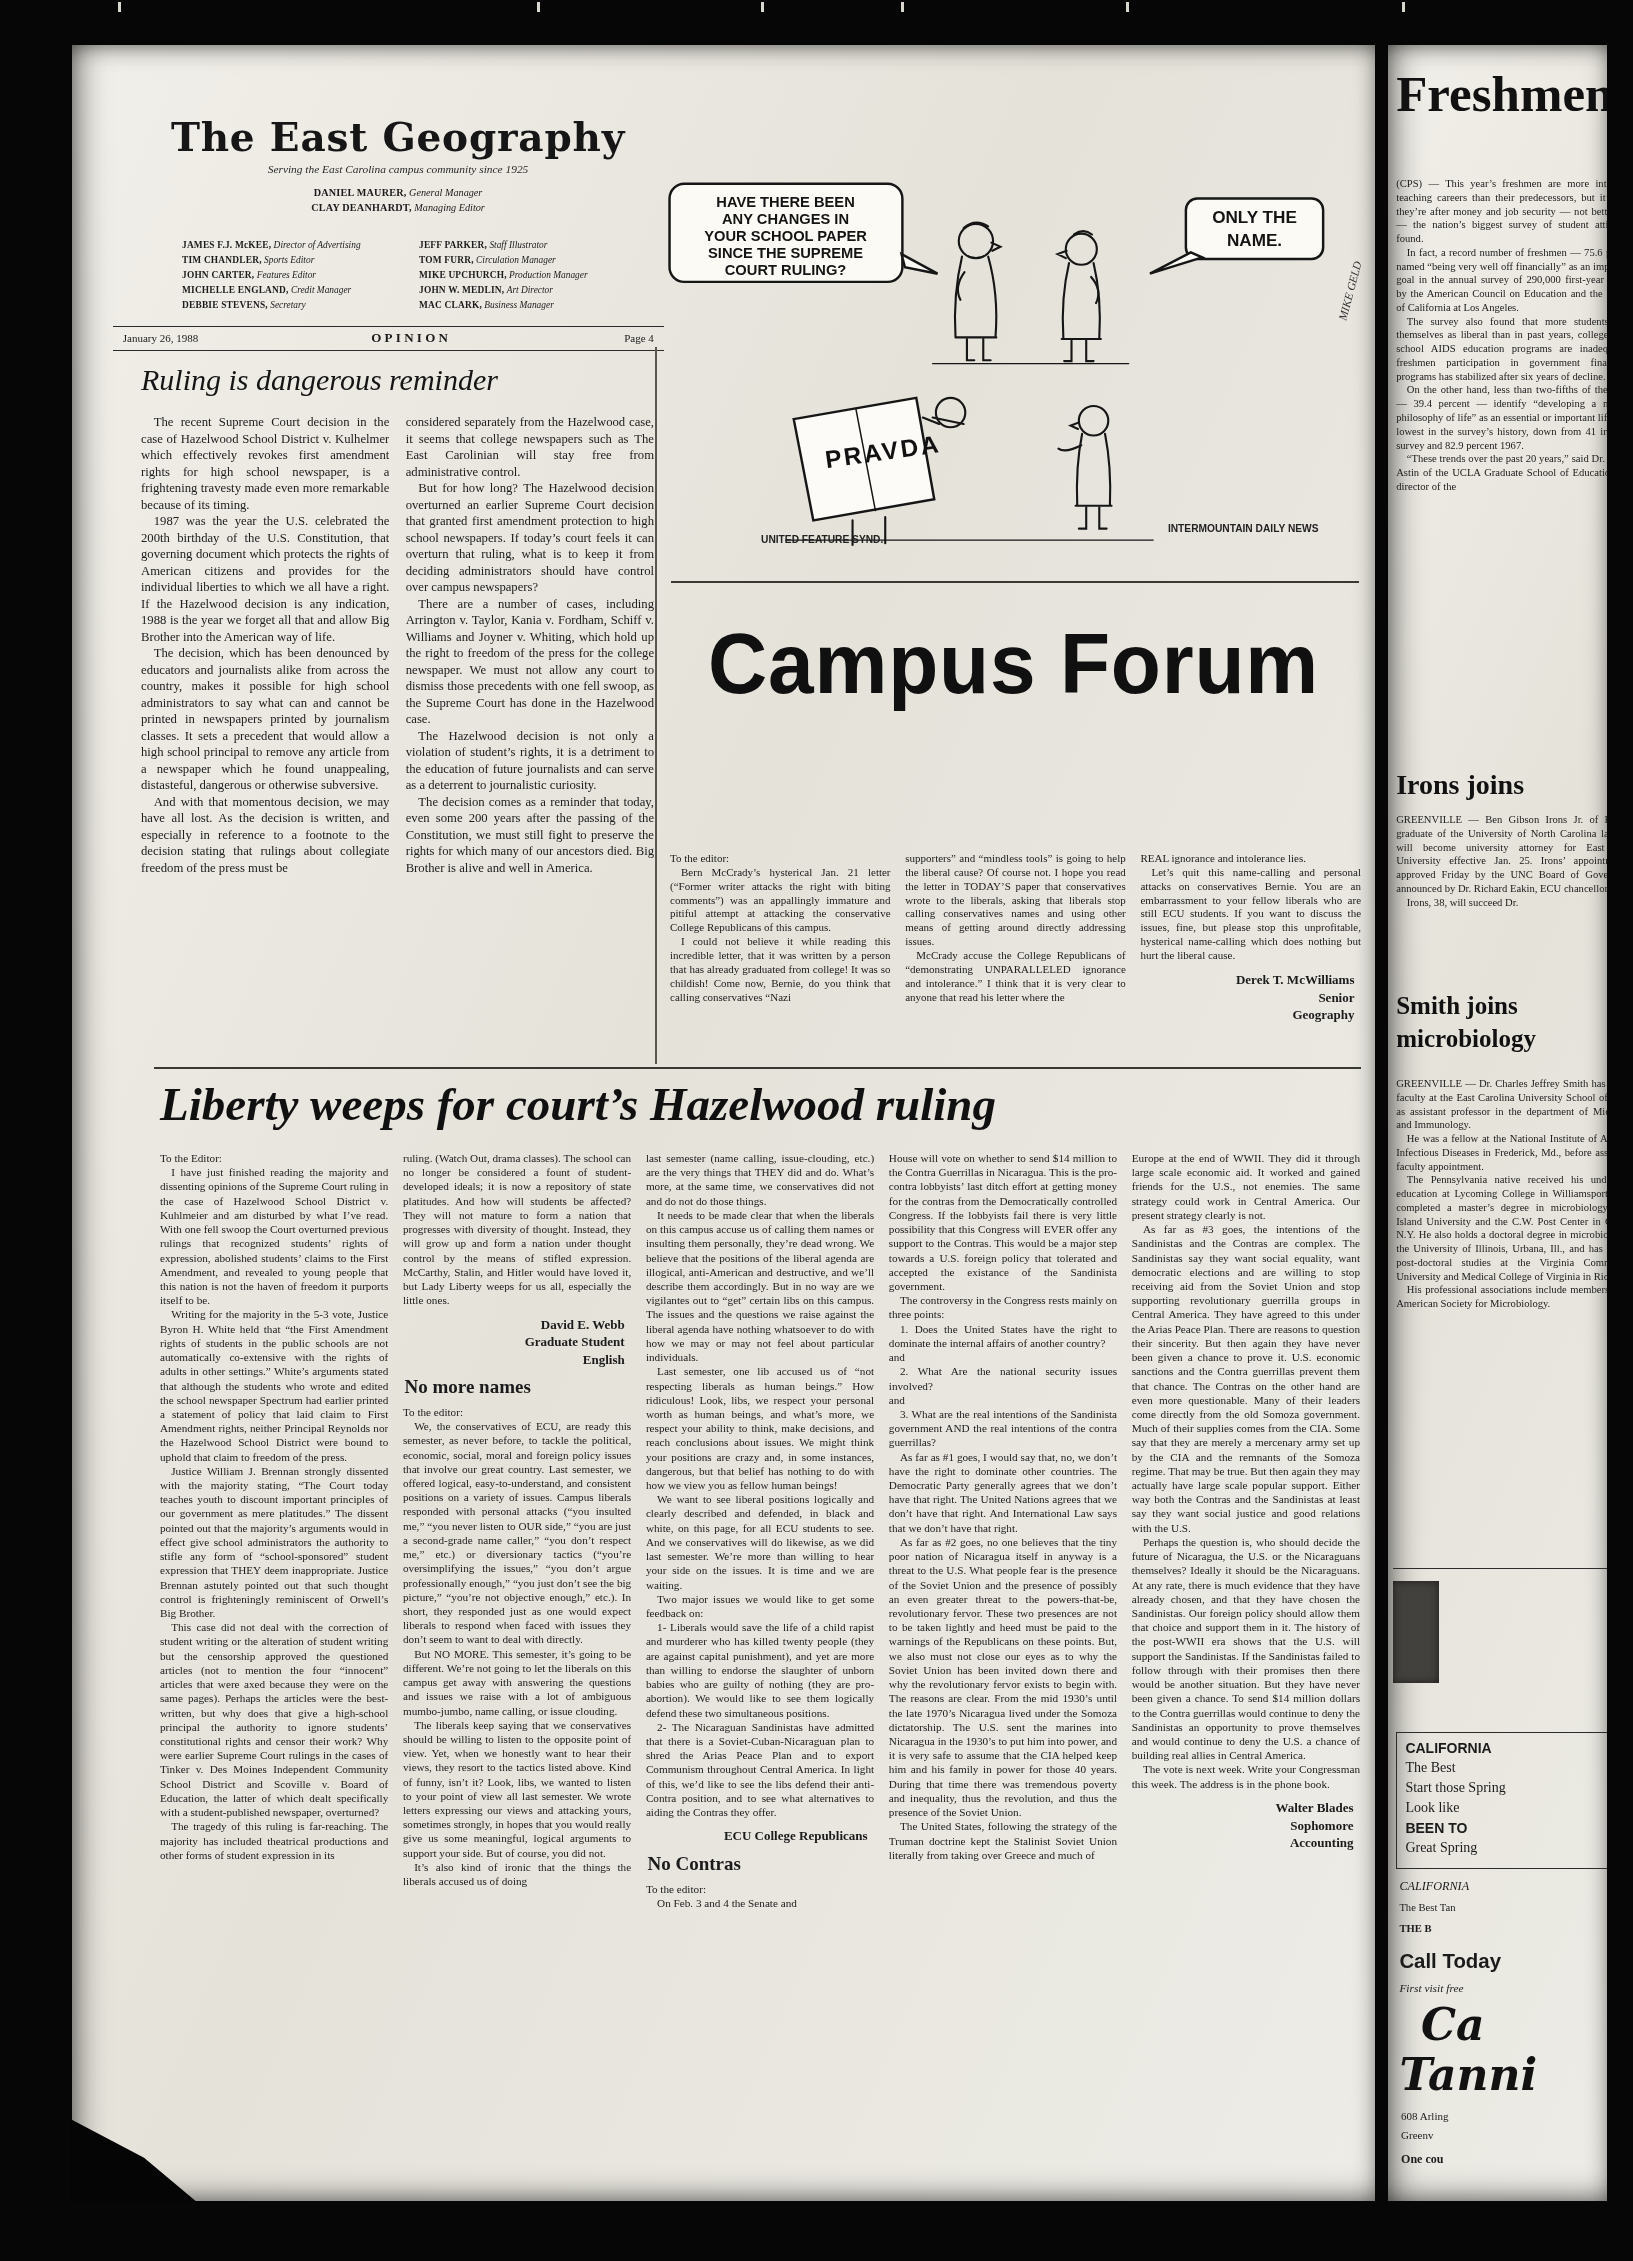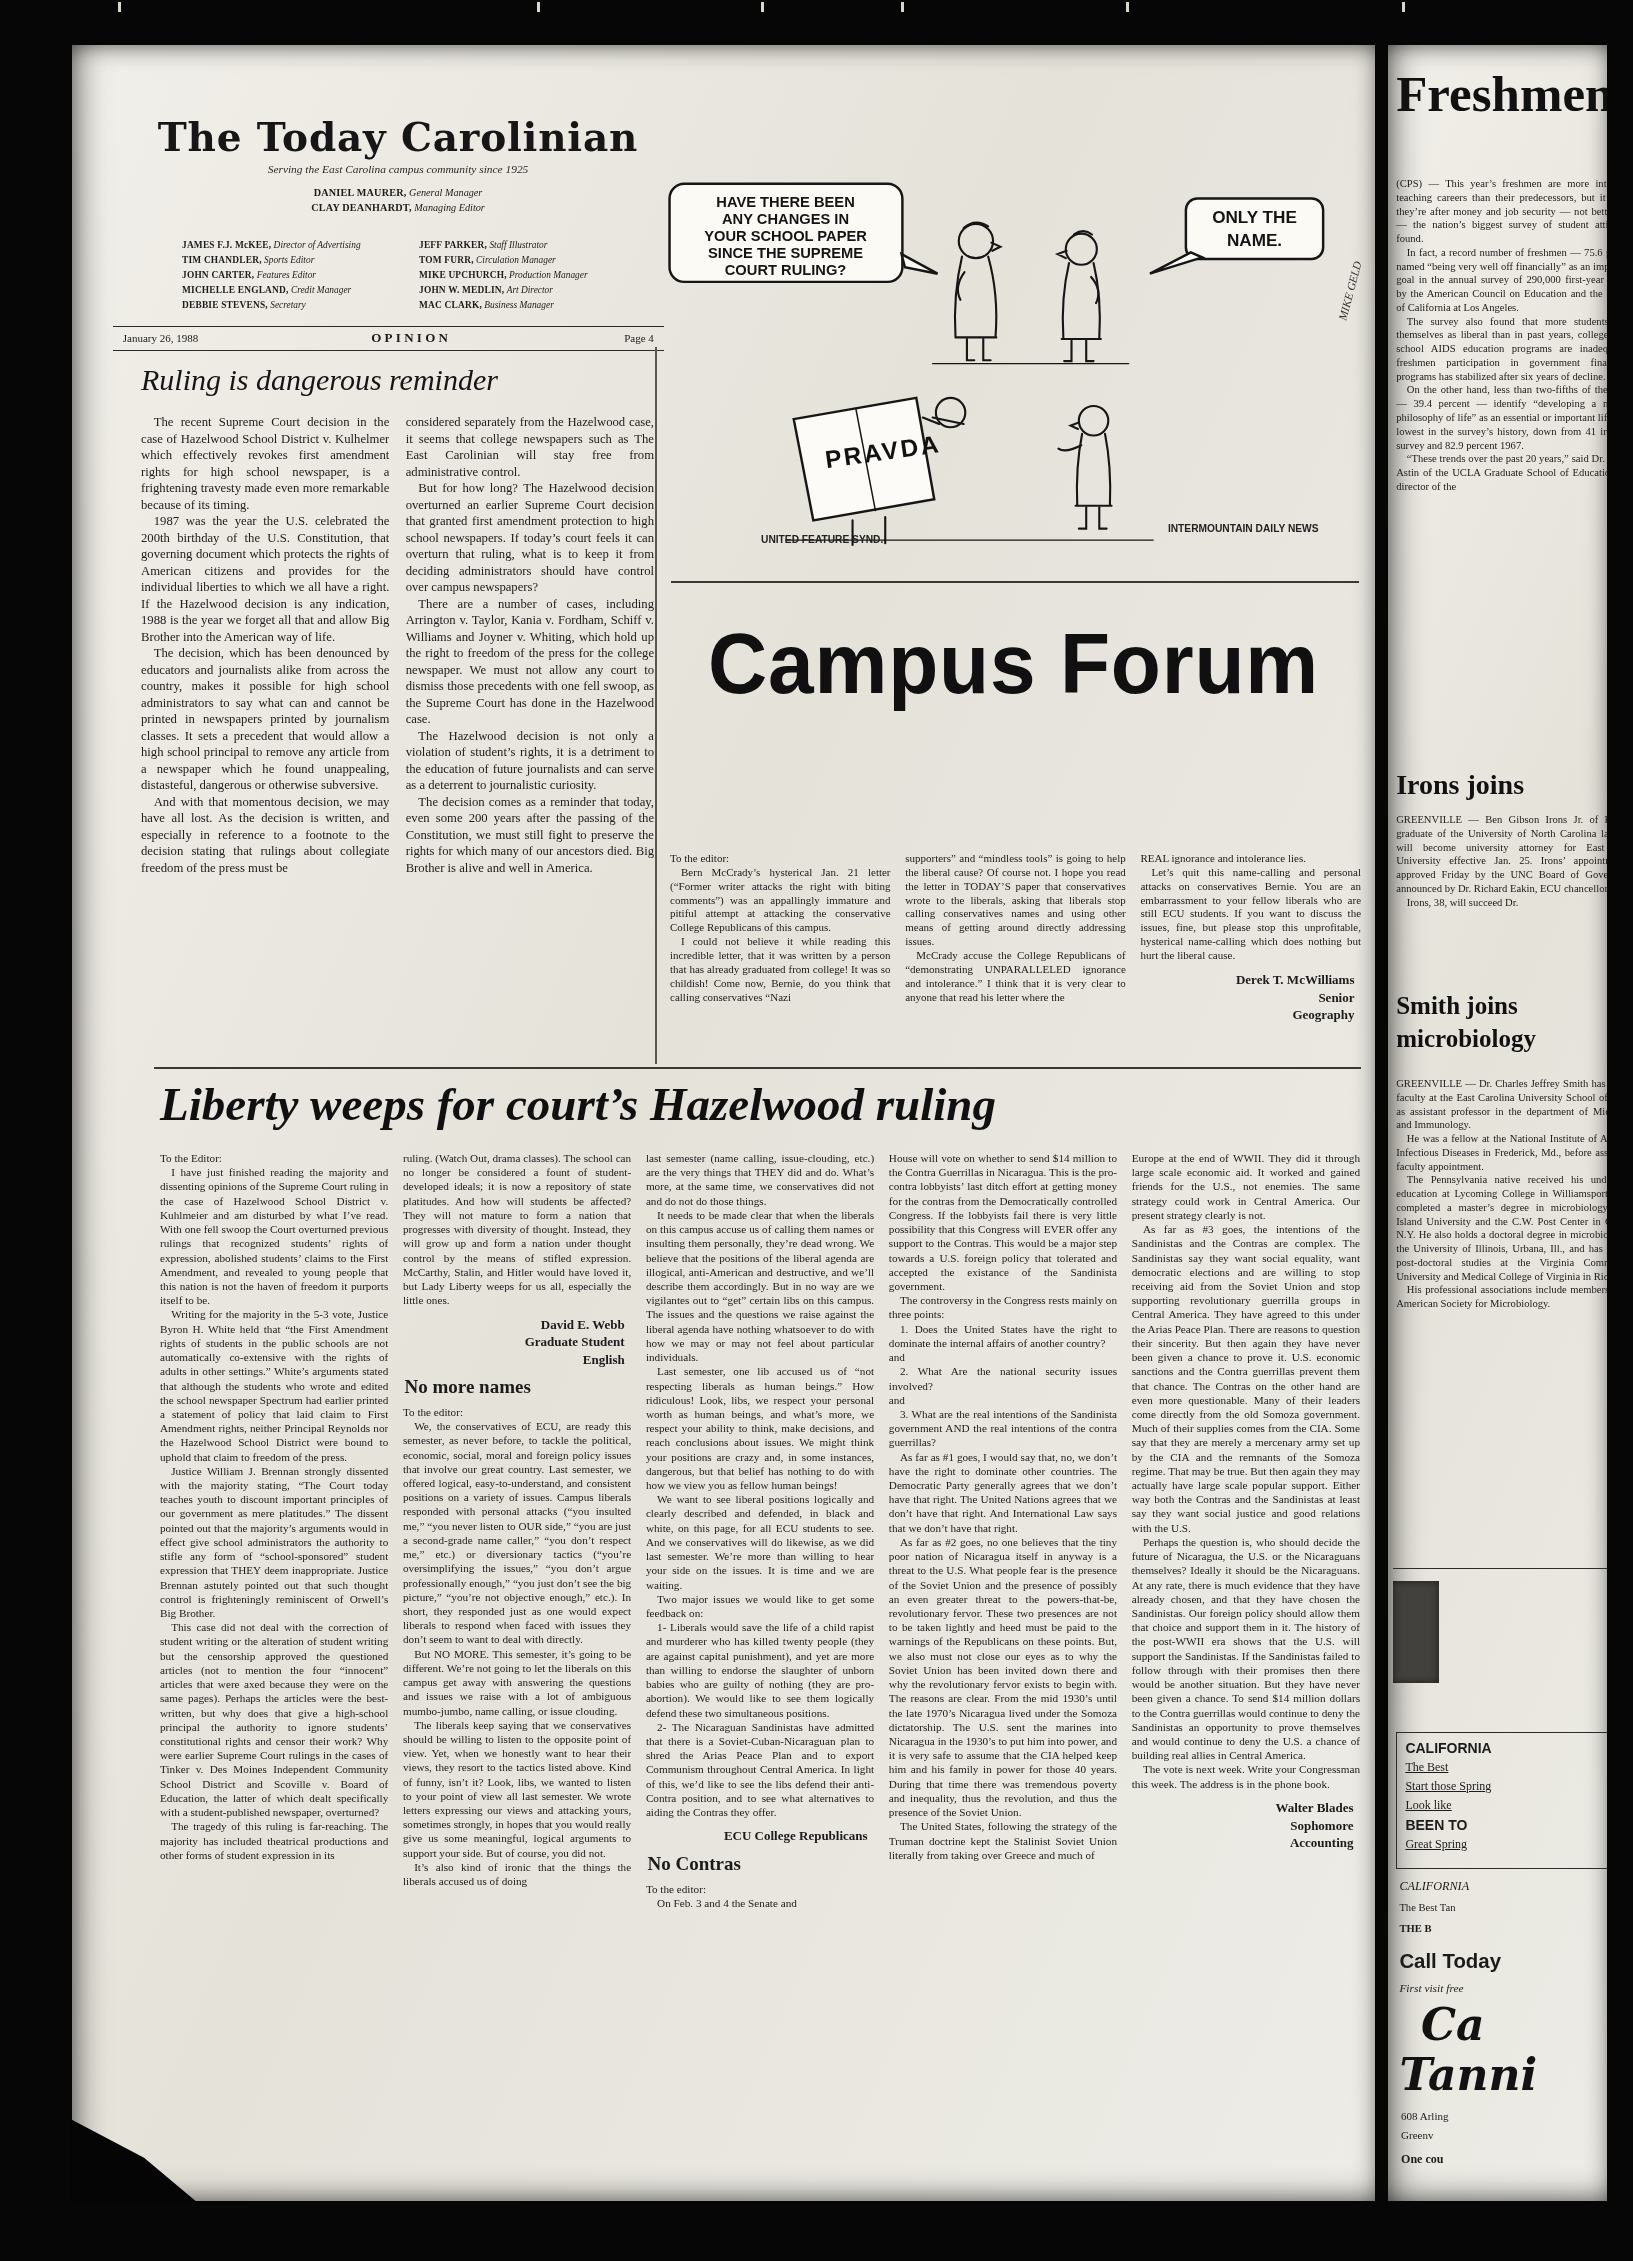--- a/index.html
+++ b/index.html
@@ -95,21 +95,21 @@
   .smith-head2{top:980px;font-size:25px;}
   .smith-text{top:1032px;height:451px;}
 
   .ad-box{position:absolute;left:4.9px;top:1523px;width:245px;height:629px;border-top:1.6px solid #2c2c2c;}
   .ad-img{position:absolute;left:0;top:12.2px;width:46px;height:102px;background:#43413d;
           box-shadow:inset 0 0 8.2px #1d1c1a;}
   .ad-frame{position:absolute;left:3.3px;top:163px;width:235px;height:137px;
             border:1.6px solid #2b2b2b;border-right:none;padding:6.5px 4.9px 0 8.2px;box-sizing:border-box;}
   .ad-l{white-space:nowrap;overflow:hidden;}
   .ad-b{font-family:"Liberation Sans",sans-serif;font-weight:bold;font-size:14px;margin-bottom:4.1px;}
-  .ad-s{font-size:12px;margin-bottom:4.1px;text-decoration:underline;}
+  .ad-s{font-size:14px;margin-bottom:4.1px;}
   .ad-it{position:absolute;left:6.5px;font-style:italic;font-size:12.2px;}
   .ad-p1{top:310px;}
   .ad-p2{top:333px;font-style:normal;font-size:10.6px;}
   .ad-p3{top:354px;font-style:normal;font-weight:bold;font-size:10.6px;}
   .ad-call{position:absolute;left:6.5px;top:381px;font-family:"Liberation Sans",sans-serif;
            font-weight:bold;font-size:20.4px;white-space:nowrap;}
   .ad-first{position:absolute;left:6.5px;top:413px;font-style:italic;font-size:11.4px;white-space:nowrap;}
   .ad-big{position:absolute;font-family:"DejaVu Serif",serif;font-weight:bold;font-style:italic;
           font-size:44px;white-space:nowrap;color:#121212;}
   .ad-big1{left:28px;top:430px;}
@@ -125,21 +125,21 @@
 <div class="tick" style="left:118px"></div>
 <div class="tick" style="left:537px"></div>
 <div class="tick" style="left:761px"></div>
 <div class="tick" style="left:901px"></div>
 <div class="tick" style="left:1126px"></div>
 <div class="tick" style="left:1402px"></div>
 
 <section class="page page-main">
 
   <header class="masthead">
-    <h1 class="np-title">The Today Carolinian</h1>
+    <h1 class="np-title">The East Geography</h1>
     <div class="tagline">Serving the East Carolina campus community since 1925</div>
     <div class="staff-top">
       <div><span class="sn">DANIEL MAURER,</span> <span class="sr">General Manager</span></div>
       <div><span class="sn">CLAY DEANHARDT,</span> <span class="sr">Managing Editor</span></div>
     </div>
     <div class="staff-cols">
       <div class="staff-col">
         <div><span class="sn">JAMES F.J. McKEE,</span> <span class="sr">Director of Advertising</span></div>
         <div><span class="sn">TIM CHANDLER,</span> <span class="sr">Sports Editor</span></div>
         <div><span class="sn">JOHN CARTER,</span> <span class="sr">Features Editor</span></div>

